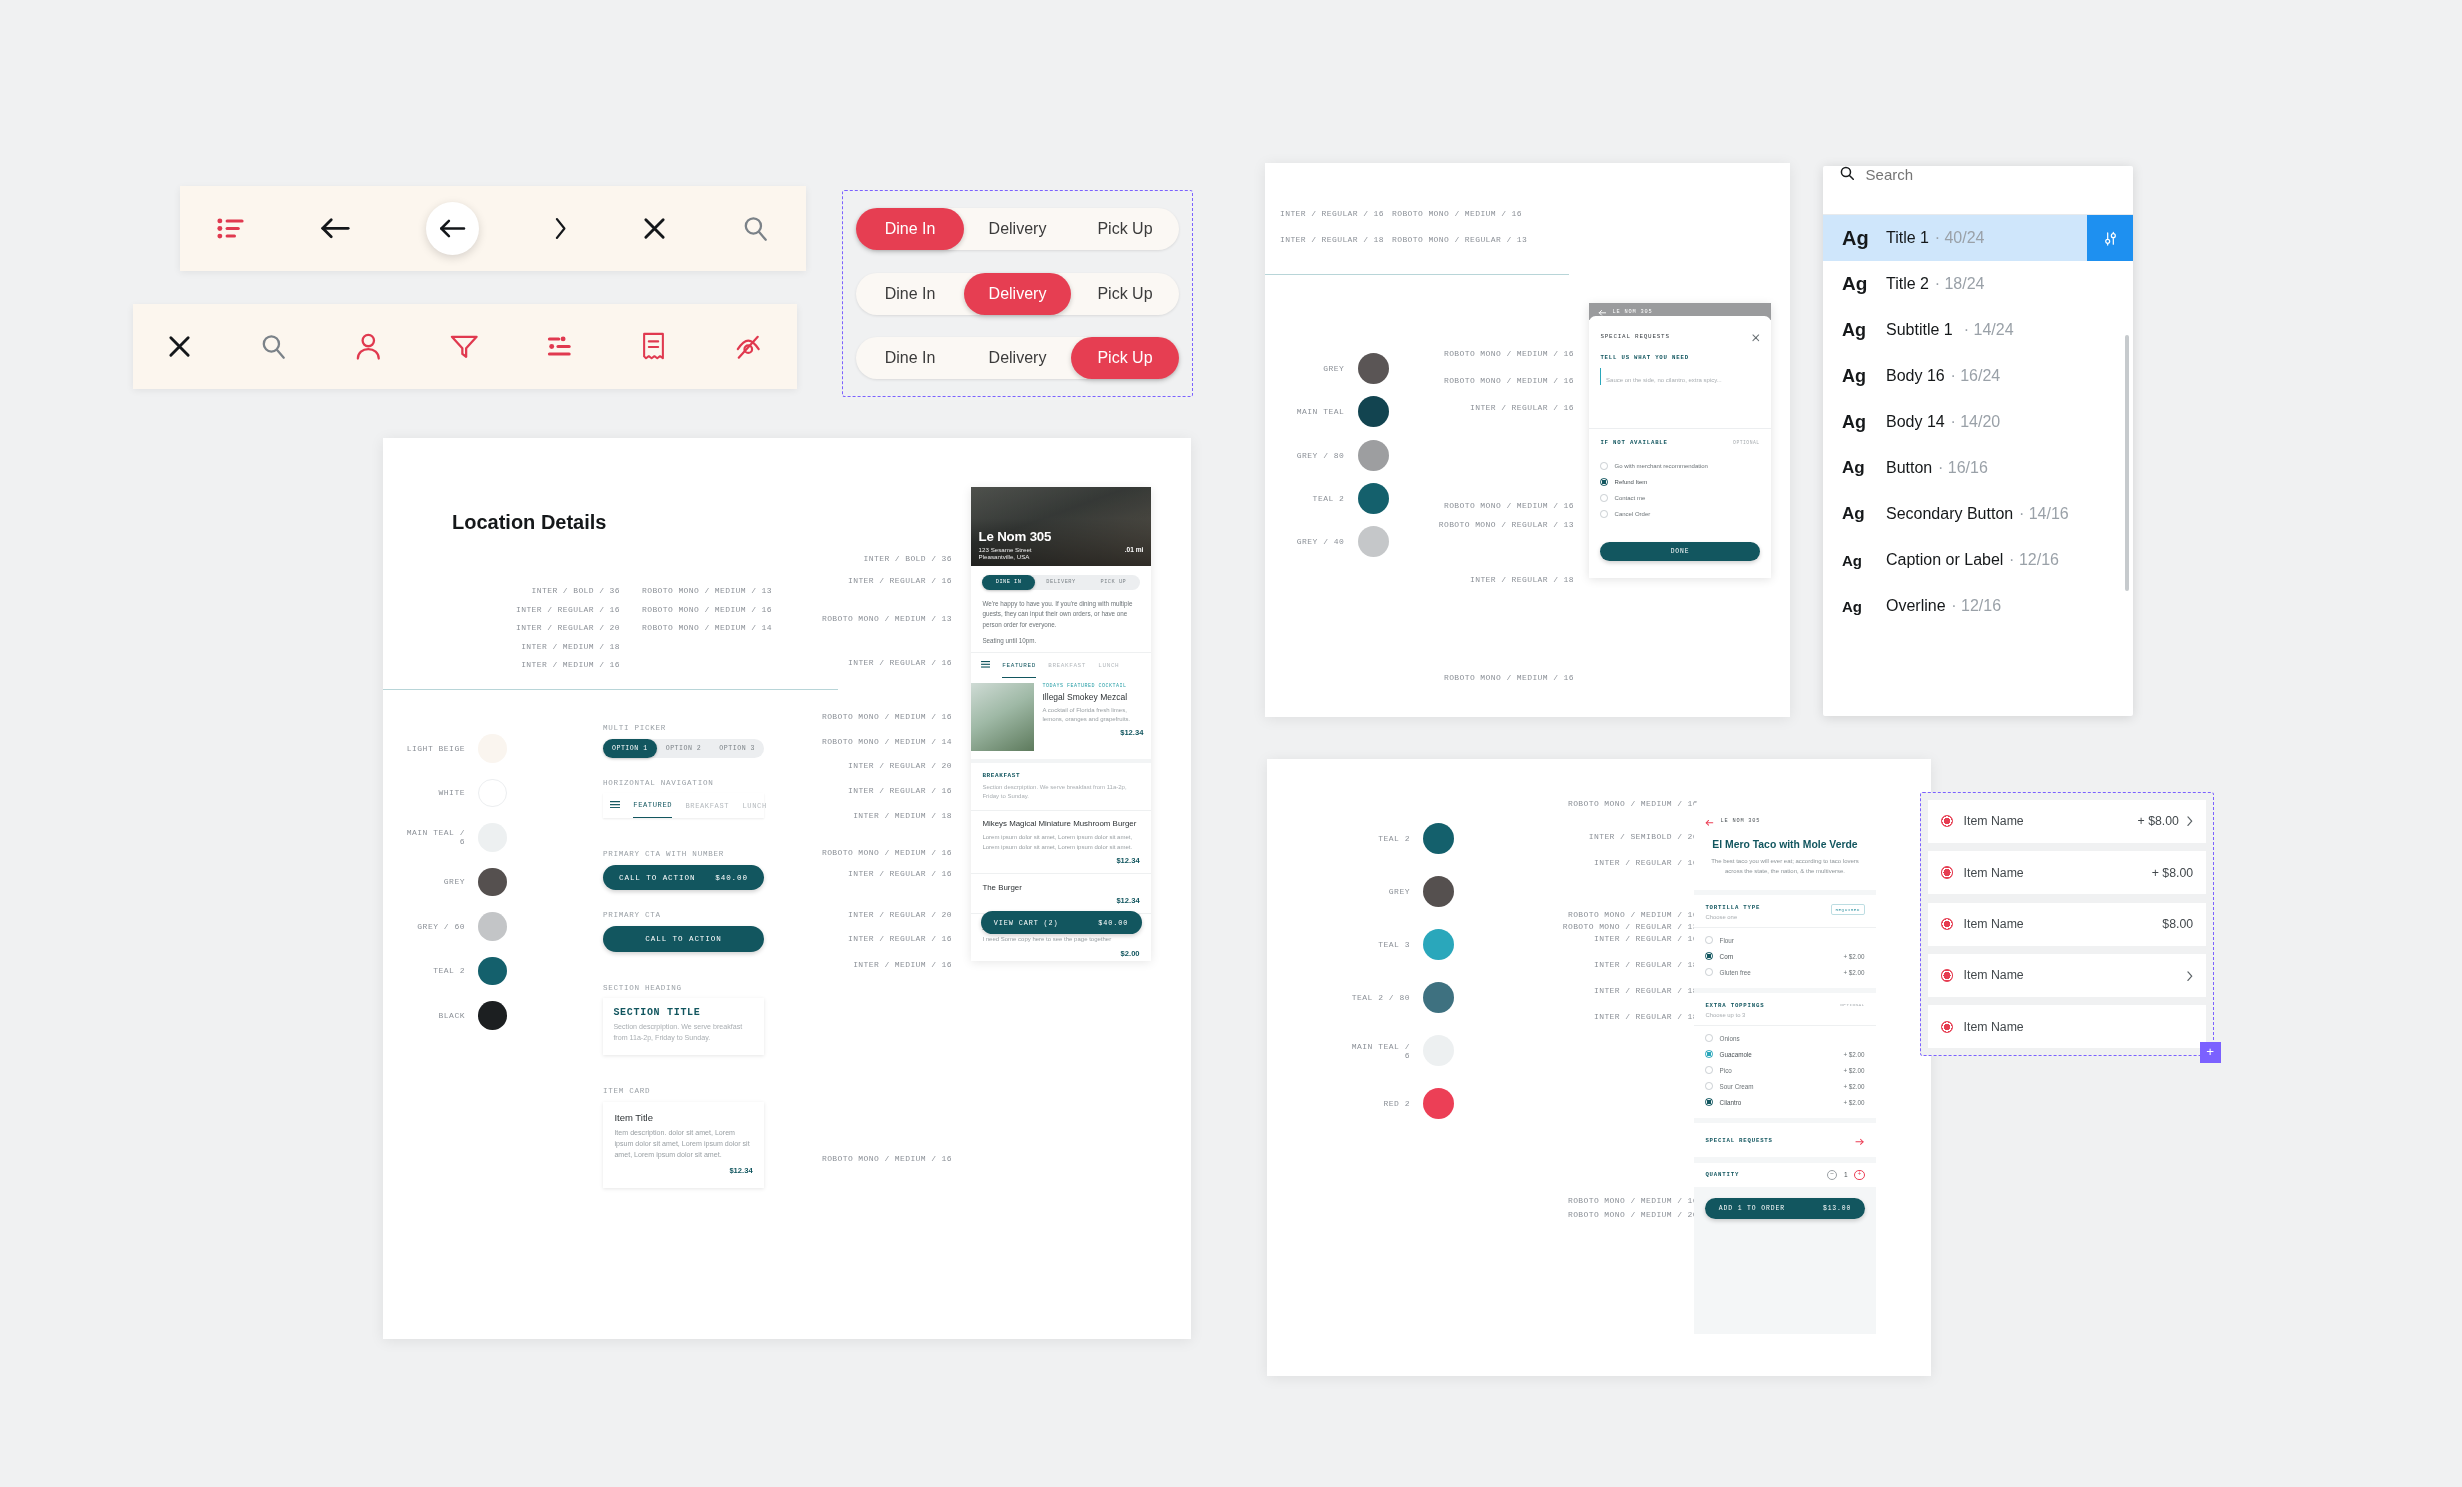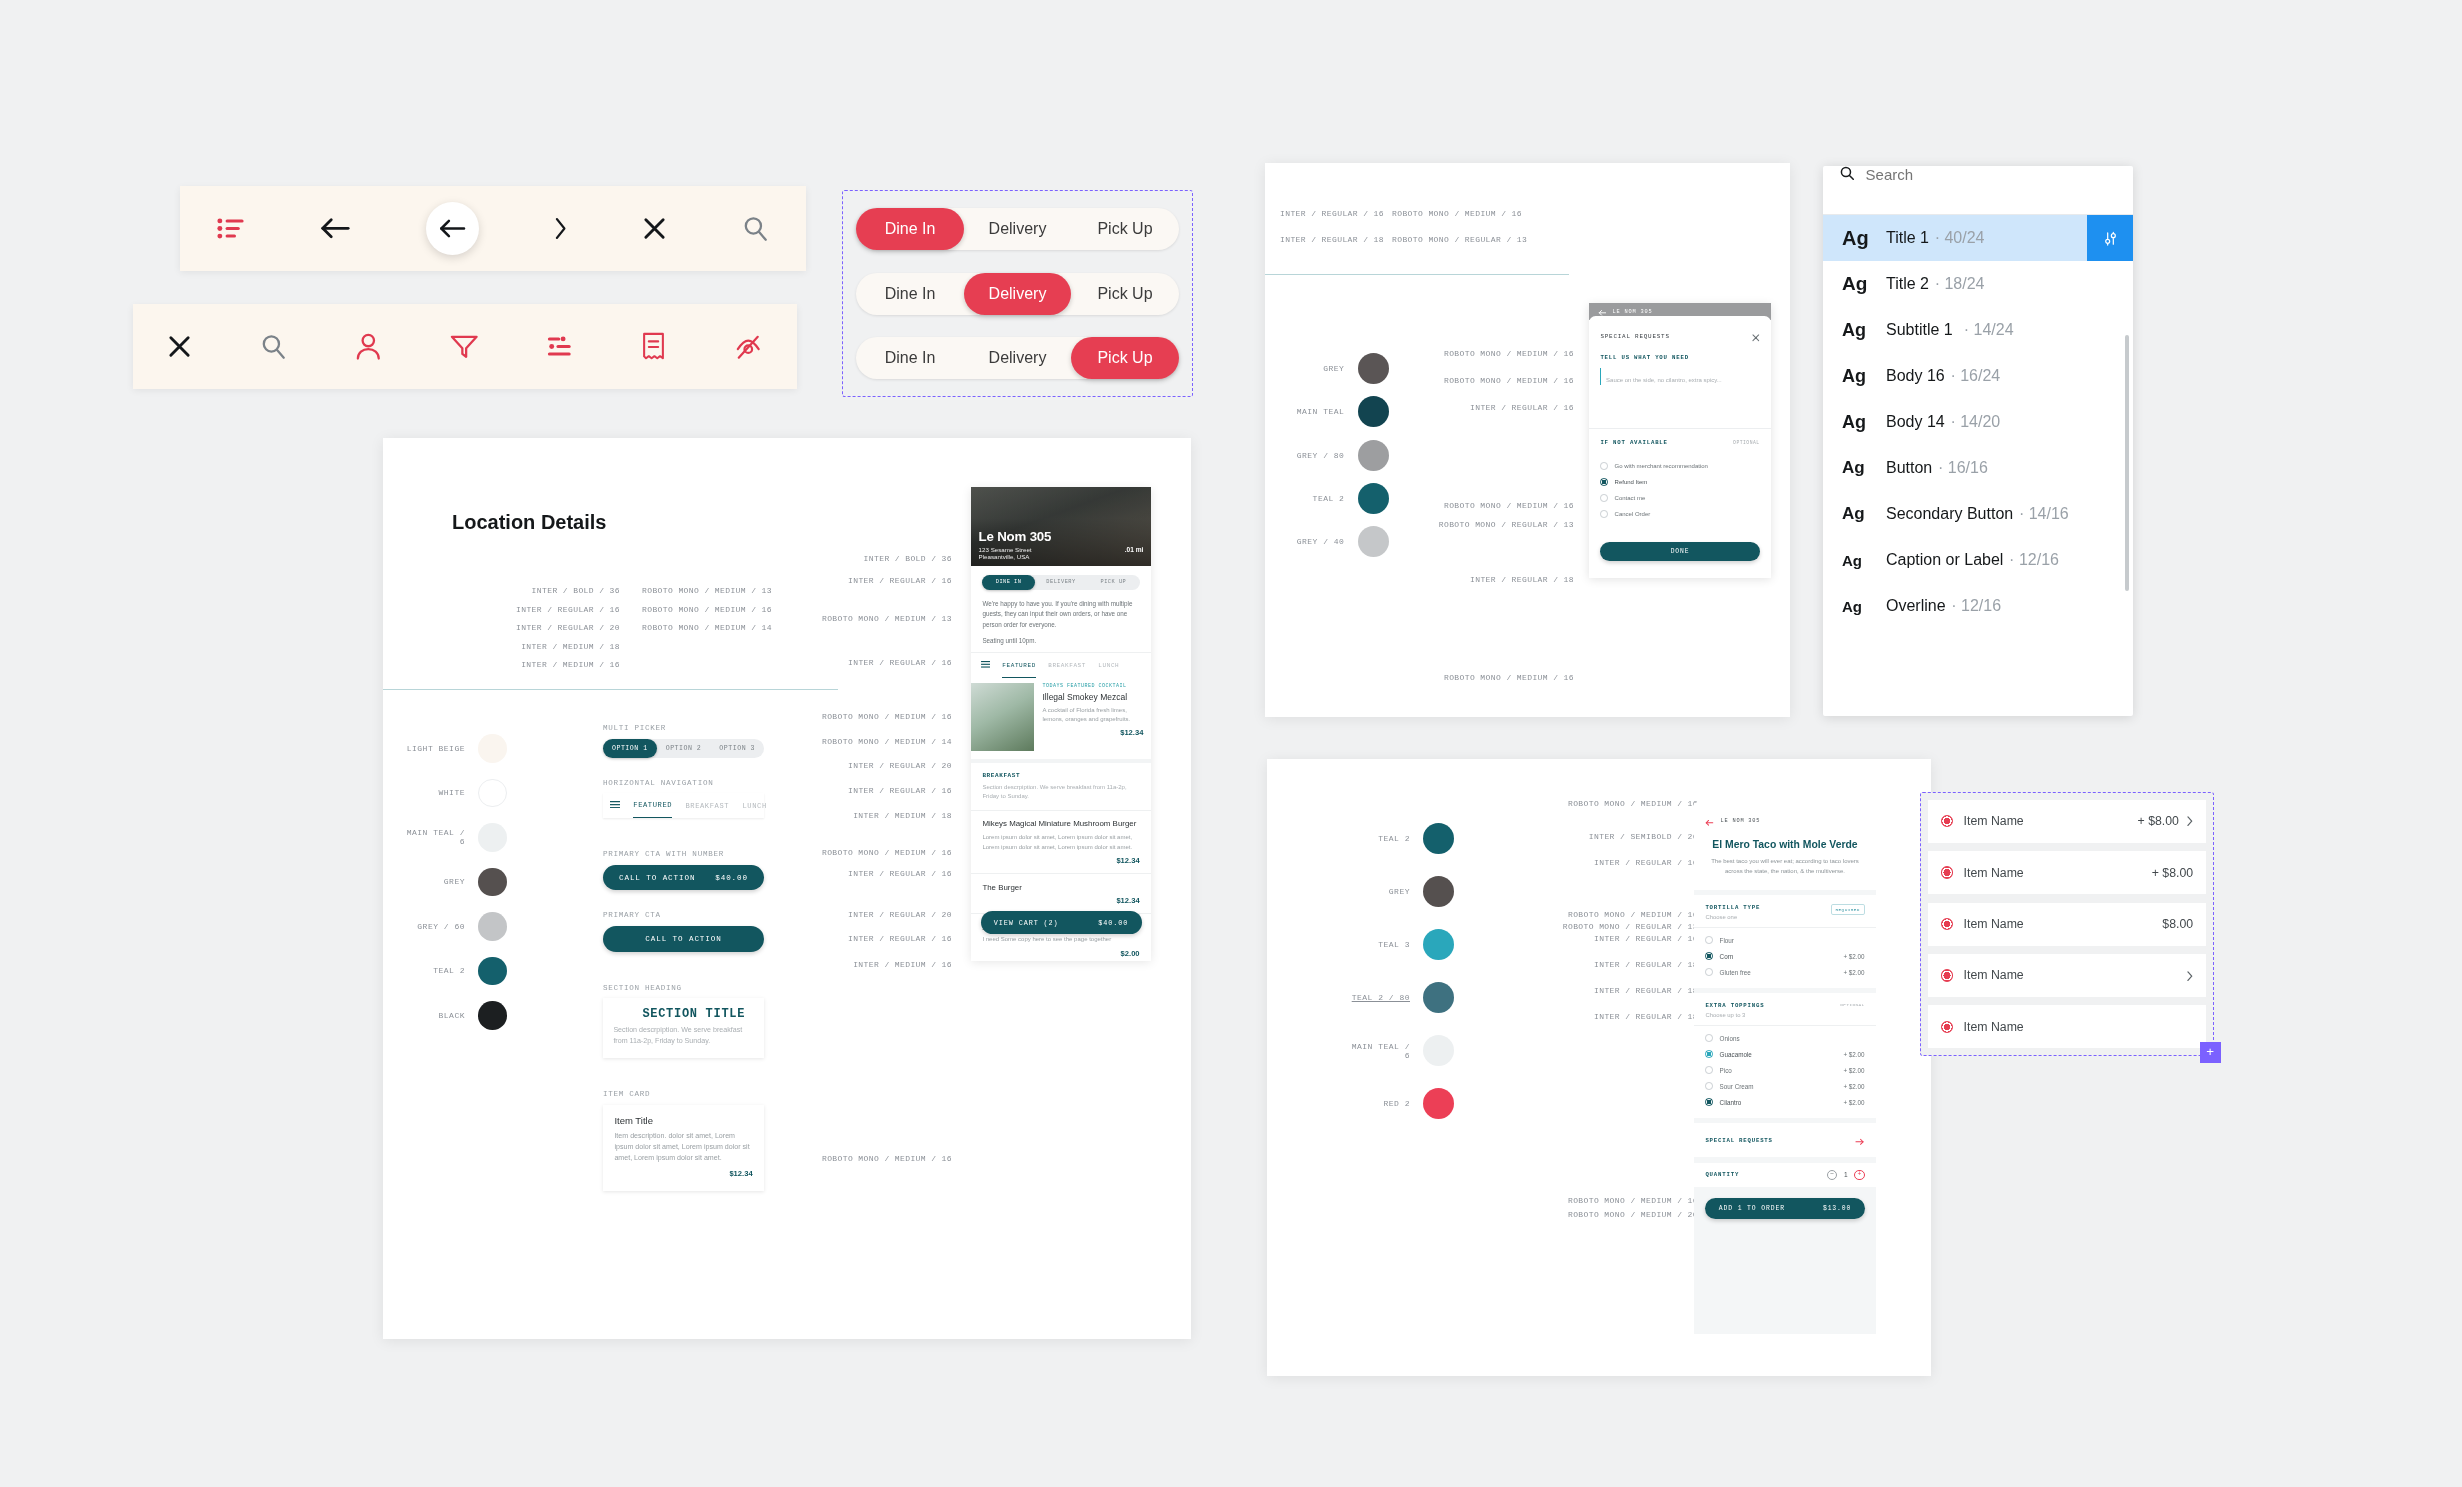--- a/index.html
+++ b/index.html
@@ -280,21 +280,21 @@
         <span>$40.00</span>
       </div>
 
       <div class="cap" style="margin-top:21px;">PRIMARY CTA</div>
       <div class="cta" style="margin-top:6.6px; height:25.6px; justify-content:center;">
         <span>CALL TO ACTION</span>
       </div>
 
       <div class="cap" style="margin-top:32px;">SECTION HEADING</div>
       <div class="card" style="margin-top:6.6px; padding:8.5px 10.4px 11.4px;">
-        <div class="mono teal" style="font-size:12px; letter-spacing:0.7px; font-weight:700;margin-left:29px;">SECTION TITLE</div>
+        <div class="mono teal" style="font-size:10px; letter-spacing:0.7px; font-weight:700;">SECTION TITLE</div>
         <div style="font-size:7.1px; color:#a9aeb2; line-height:1.5; margin-top:4.7px;">Section descrpiption. We serve breakfast from 11a-2p, Friday to Sunday.</div>
       </div>
 
       <div class="cap" style="margin-top:32px;">ITEM CARD</div>
       <div class="card" style="margin-top:6.6px; padding:10.4px 11.4px 12.3px;">
         <div style="font-size:9.5px; color:#2c3134;">Item Title</div>
         <div style="font-size:7.1px; color:#9aa0a4; line-height:1.55; margin-top:4.7px;">Item description. dolor sit amet, Lorem ipsum dolor sit amet, Lorem ipsum dolor sit amet, Lorem ipsum dolor sit amet.</div>
         <div class="price" style="margin-top:5.7px;">$12.34</div>
       </div>
     </div>
@@ -496,21 +496,21 @@
       </div>
       <div class="swrow" style="margin-bottom:22px;">
         <div class="swlabel" style="width:63px;">GREY</div>
         <div class="sw" style="width:31px;height:31px;margin-left:13.3px;background:#55504f;"></div>
       </div>
       <div class="swrow" style="margin-bottom:22px;">
         <div class="swlabel" style="width:63px;">TEAL 3</div>
         <div class="sw" style="width:31px;height:31px;margin-left:13.3px;background:#2aa7bb;"></div>
       </div>
       <div class="swrow" style="margin-bottom:22px;">
-        <div class="swlabel" style="width:63px;text-decoration:underline;">TEAL 2 / 80</div>
+        <div class="swlabel" style="width:63px;">TEAL 2 / 80</div>
         <div class="sw" style="width:31px;height:31px;margin-left:13.3px;background:#3e7180;"></div>
       </div>
       <div class="swrow" style="margin-bottom:22px;">
         <div class="swlabel" style="width:63px;">MAIN TEAL / 6</div>
         <div class="sw" style="width:31px;height:31px;margin-left:13.3px;background:#edf0f1;"></div>
       </div>
       <div class="swrow">
         <div class="swlabel" style="width:63px;">RED 2</div>
         <div class="sw" style="width:31px;height:31px;margin-left:13.3px;background:#ec3f56;"></div>
       </div>

